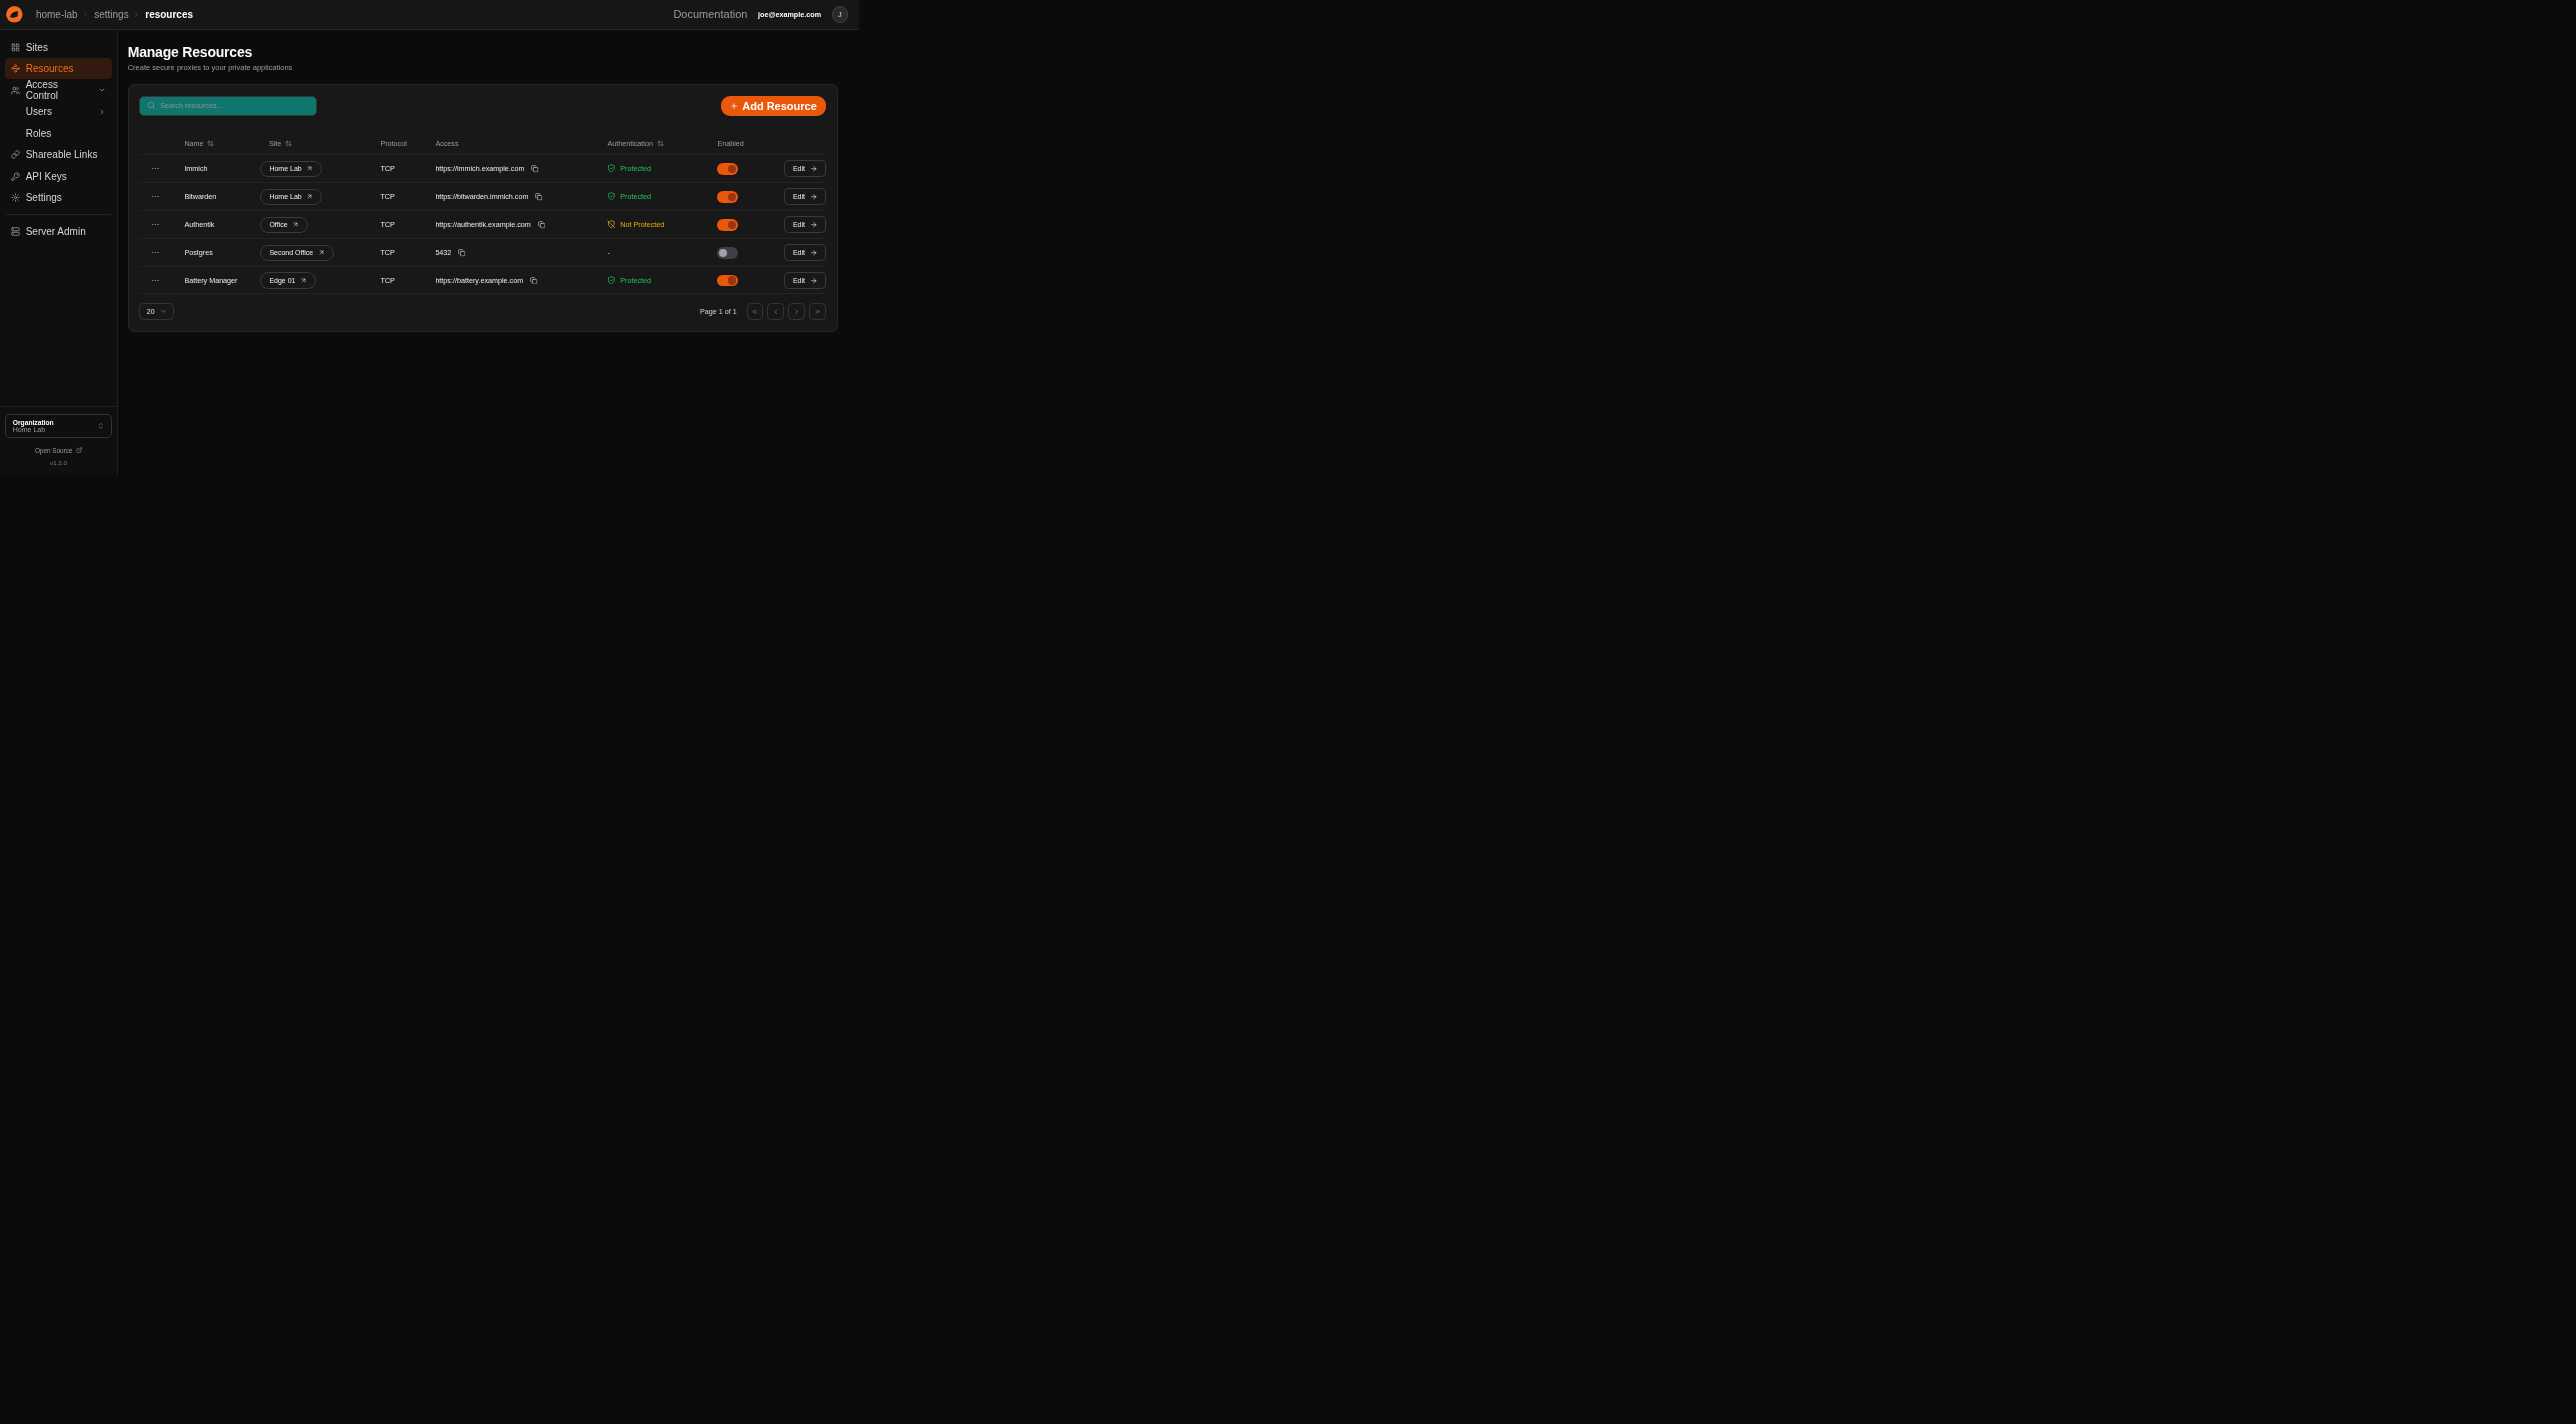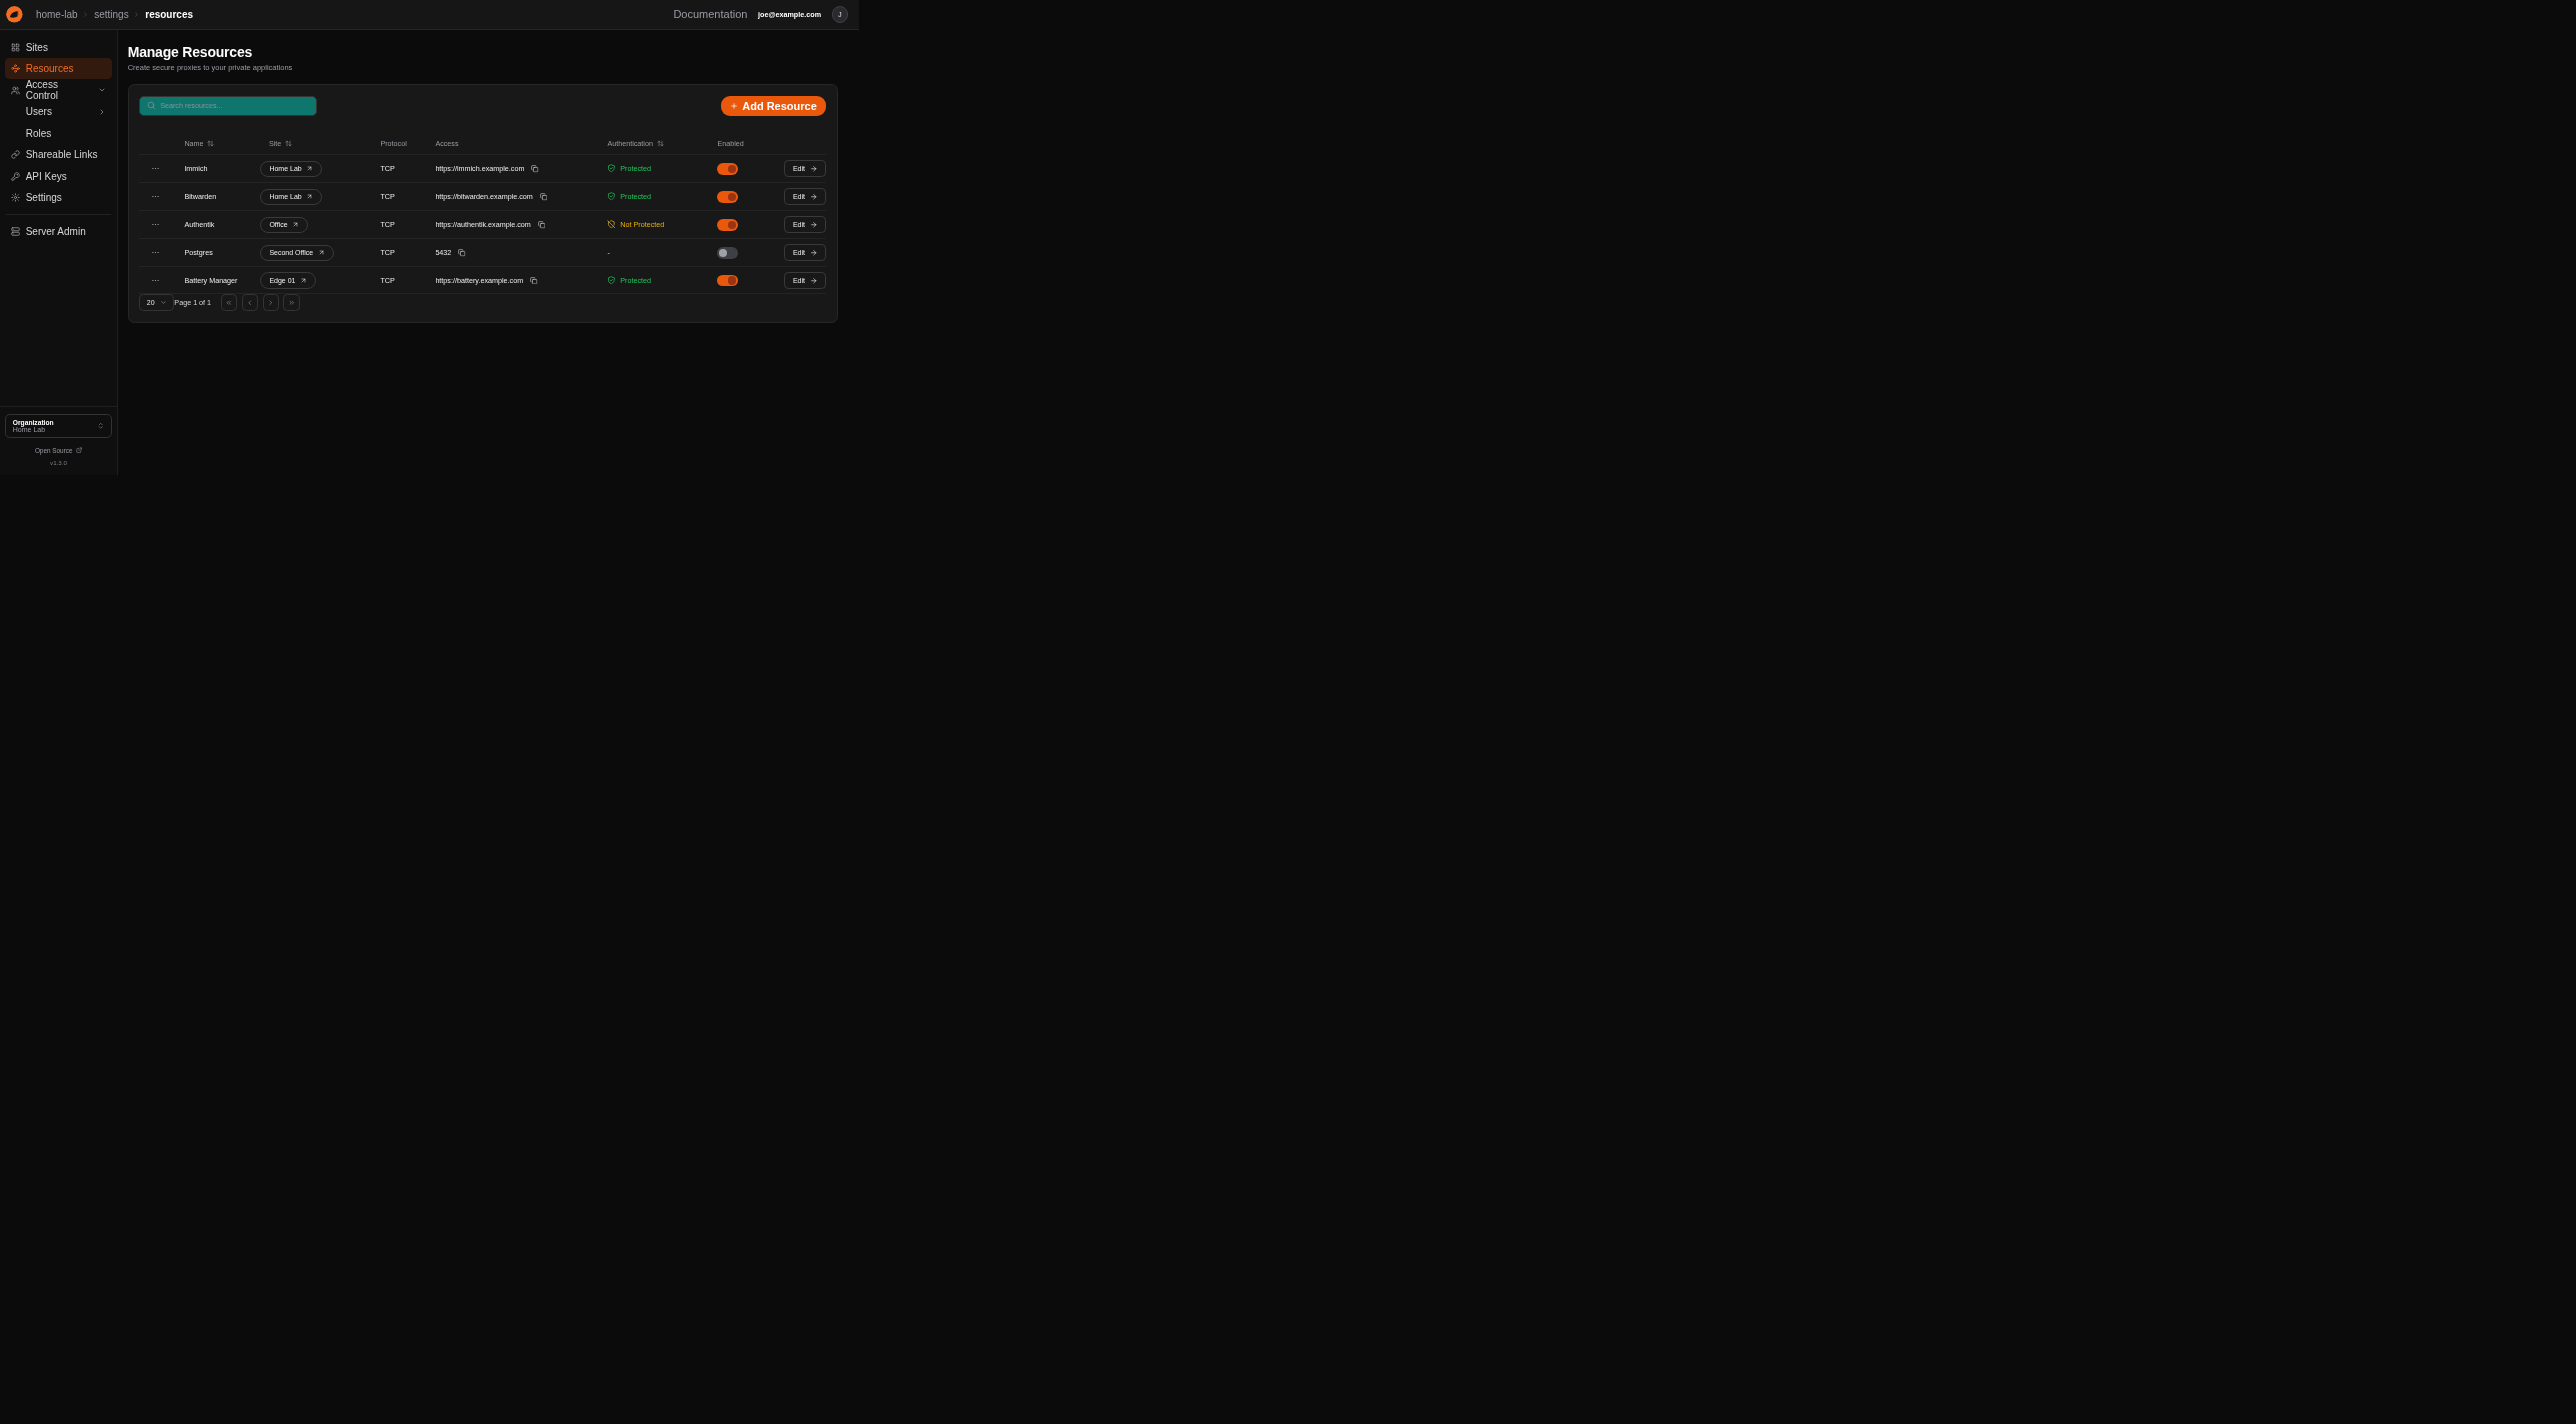--- a/index.html
+++ b/index.html
@@ -87,21 +87,21 @@
   .auth.none{color:#d9d9d9}
   .toggle{position:relative;width:20.4px;height:11.3px;border-radius:536px;flex:none}
   .toggle.on{background:var(--accent)}
   .toggle.off{background:#3f3f46}
   .toggle .knob{position:absolute;top:1.3px;width:8.6px;height:8.6px;border-radius:50%}
   .toggle.on .knob{right:1.3px;background:#9a3412}
   .toggle.off .knob{left:1.3px;background:#a1a1aa}
   .edit-btn{display:inline-flex;align-items:center;gap:4.8px;height:17px;padding:0 7.5px;border:0.5px solid #3a3a3a;border-radius:4.3px;color:#f2f2f2;font-size:7px;background:transparent}
 
   
-  .card-footer{display:flex;align-items:center;justify-content:flex-start;margin-top:0}
+  .card-footer{display:flex;align-items:center;justify-content:space-between;margin-top:9px}
   .page-size{display:flex;align-items:center;gap:5.4px;height:16.6px;padding:0 6.4px;border:0.5px solid #343434;border-radius:4.3px;font-size:7px;color:#e7e7e7}
   .page-size .ic{width:7px;height:7px;color:#a1a1aa}
   .pager{display:flex;align-items:center;gap:4.3px}
   .page-info{font-size:7.2px;color:#d6d6d6;margin-right:5.4px}
   .pg-btn{width:16.6px;height:16.6px;border:0.5px solid #343434;border-radius:4.3px;display:flex;align-items:center;justify-content:center;color:#8f8f97}
   .pg-btn .ic{width:7.5px;height:7.5px}
 </style>
 </head>
 <body>
 
@@ -474,21 +474,21 @@
           <div class="cell c-site">
               <button class="site-pill">
                 <span>Home Lab</span>
                 <svg class="ic" viewBox="0 0 13 13" width="7" height="7">
                   <use href="#i-arrow-up-right"></use>
                 </svg>
               </button>
             </div>
           <div class="cell c-proto">TCP</div>
           <div class="cell c-access">
-              <span>https://bitwarden.example.com</span>
+              <span>https://bitwarden.immich.com</span>
               <button class="copy-btn">
                 <svg class="ic ic-sm" viewBox="0 0 14 14" width="7.5" height="7.5">
                   <use href="#i-copy"></use>
                 </svg>
               </button>
             </div>
           <div class="cell c-auth">
               <span class="auth protected">
                 <svg class="ic shield-check" viewBox="0 0 16 16" width="8.6" height="8.6">
                   <use href="#i-shield-check"></use>

